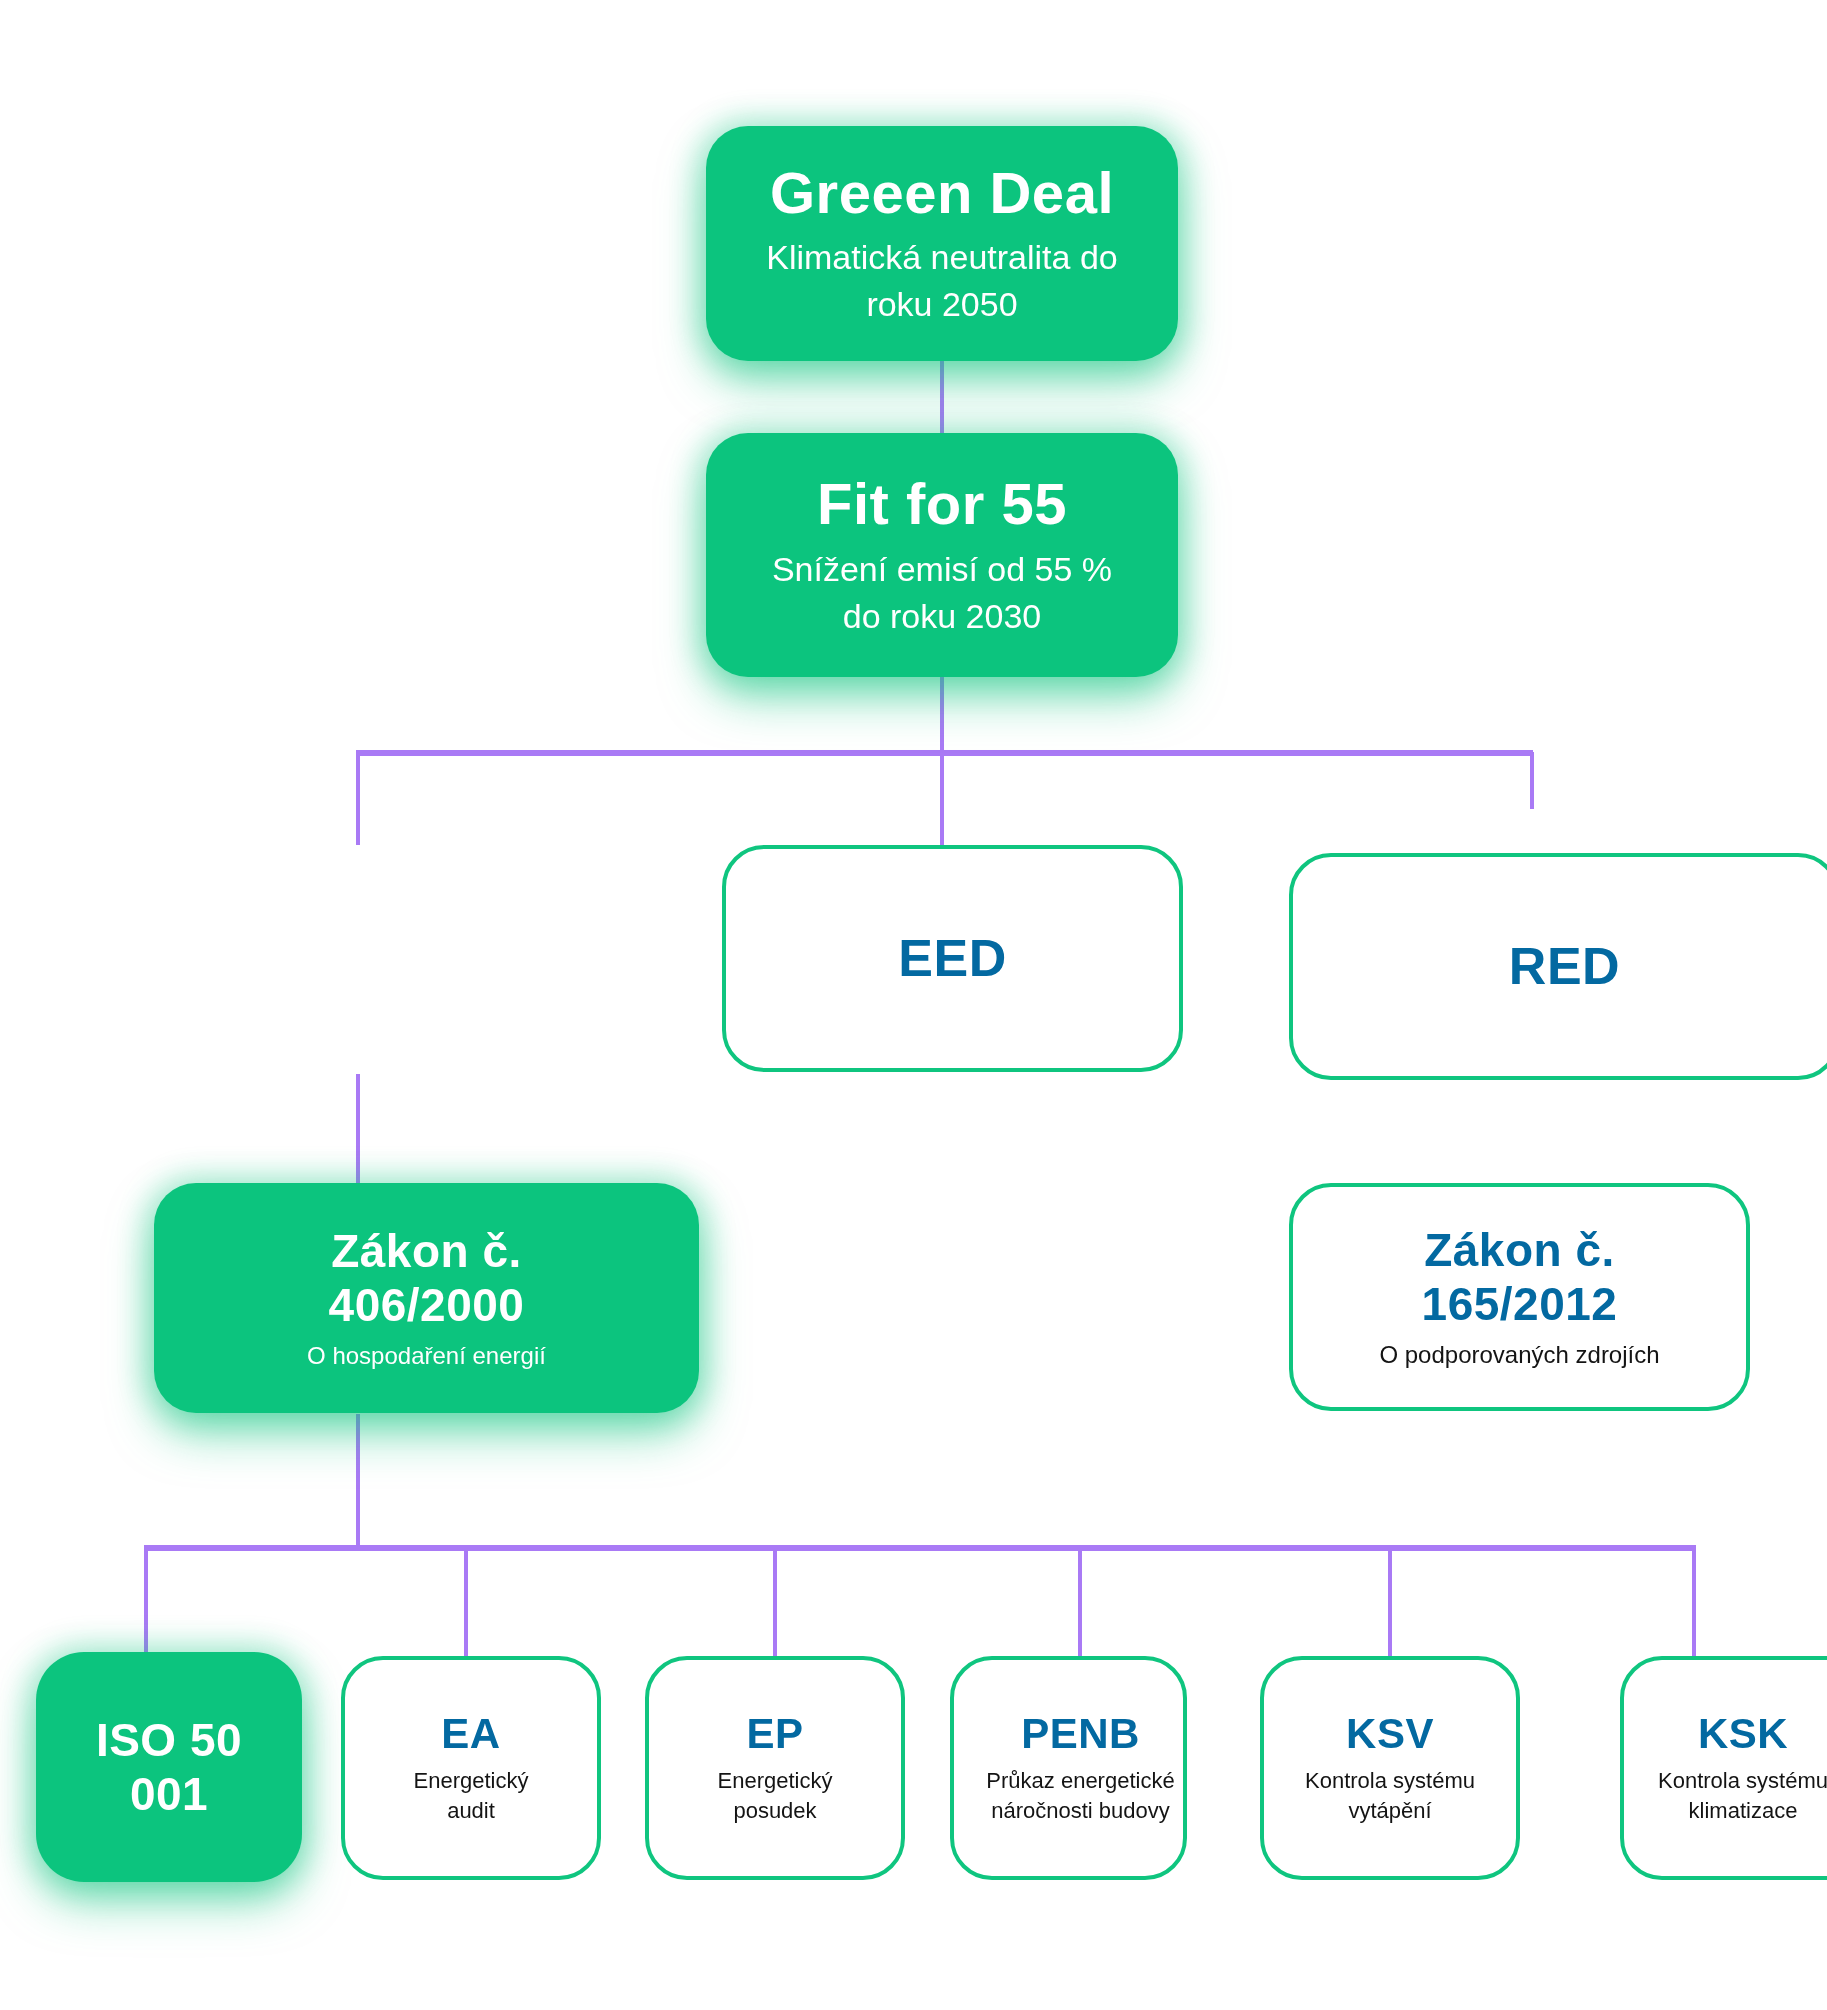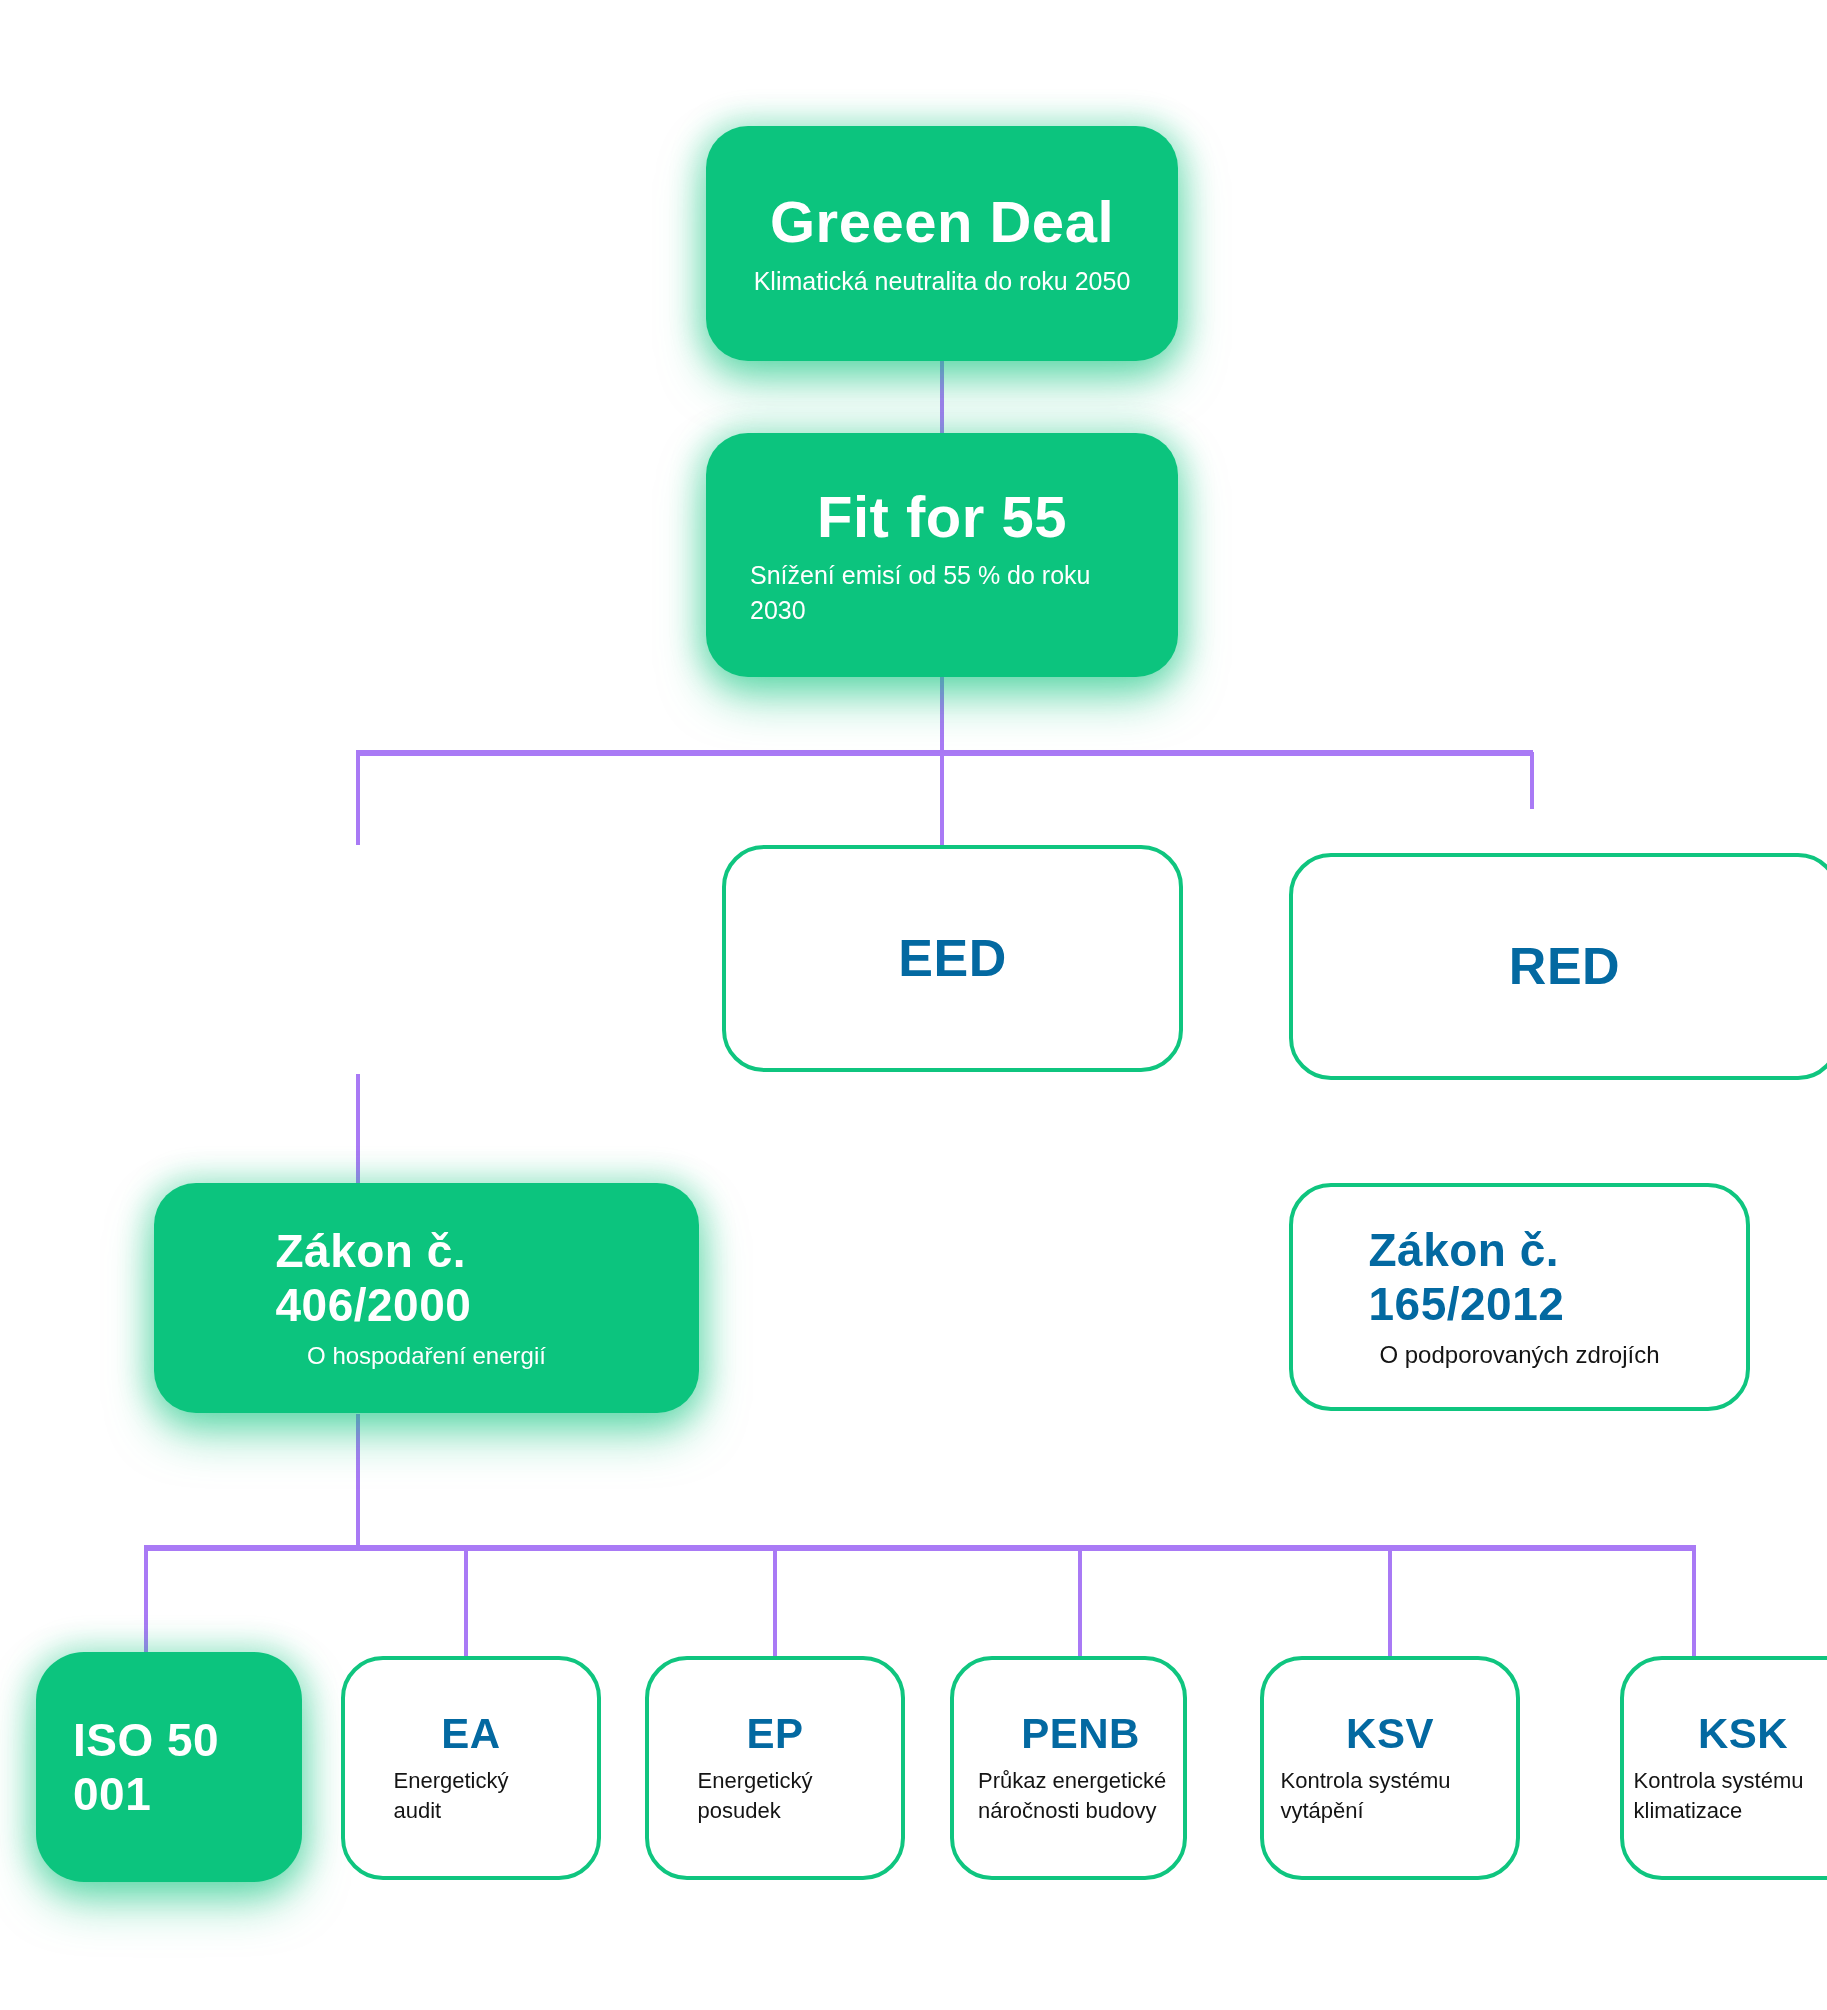--- a/index.html
+++ b/index.html
@@ -13,21 +13,21 @@
   }
   
   .card{
     position:absolute;
     box-sizing:border-box;
     border-radius:42px;
     display:flex;
     flex-direction:column;
     justify-content:center;
     align-items:center;
-    text-align:left;
+    text-align:center;
     z-index:2;
   }
   .card.solid{
     background:#0CC47E;
     color:#ffffff;
     box-shadow:0 0 27.4px 7.3px rgba(12,196,126,.30), 0 22px 48px -3.7px rgba(12,196,126,.55);
   }
   .card.outline{
     background:#ffffff;
     border:4.6px solid #0FC57F;
@@ -41,21 +41,21 @@
   .card-sub{
     line-height:1.38;
     margin-top:7.3px;
   }
   .card.solid .card-sub{color:#ffffff;}
   .card.outline .card-sub{color:#141414;}
   .t64{font-size:58px;}
   .t57{font-size:52px;}
   .t50{font-size:46px;}
   .t46{font-size:42px;}
-  .s27{font-size:25px;}
+  .s27{font-size:34px;}
   .s26{font-size:24px;}
   .s24{font-size:22px;}
   .w450{max-width:411px;}
   .w420{max-width:384px;}
   .w460{max-width:420px;}
   .w330{max-width:302px;}
   .w210{max-width:192px;}
   .w170{max-width:155px;}
   .w250{max-width:228px;}
   .w240{max-width:219px;}

